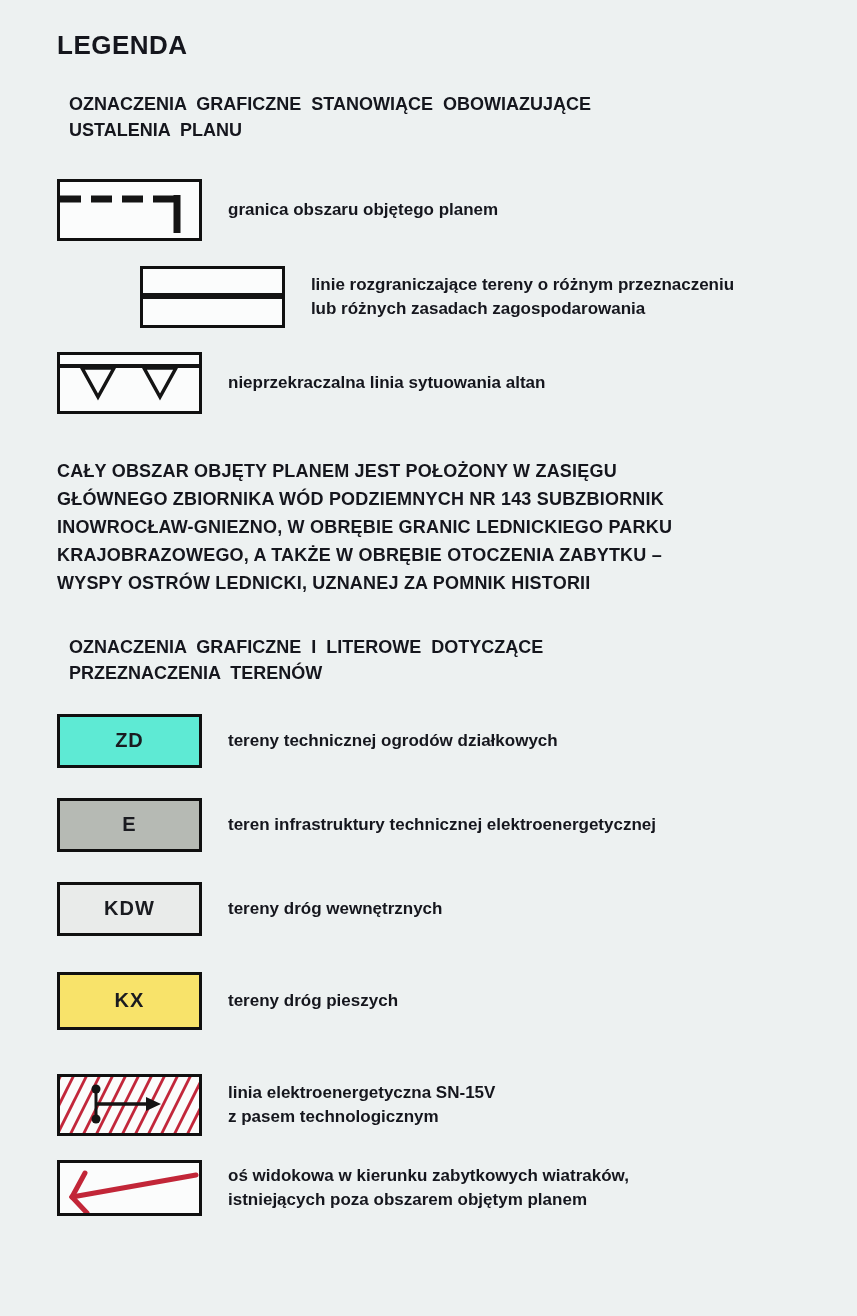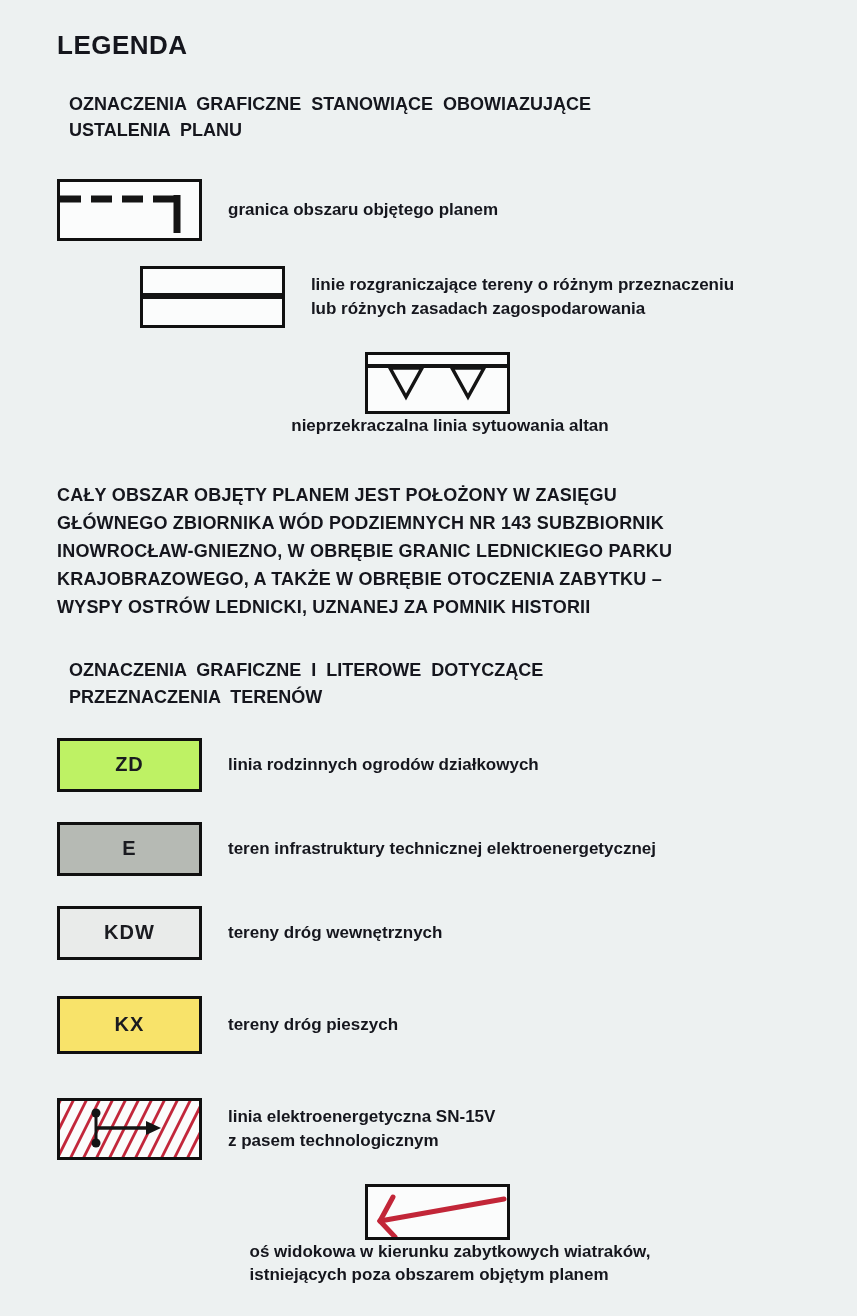--- a/index.html
+++ b/index.html
@@ -52,21 +52,21 @@
   .item-label {
     margin-left:26px;
     font-size:17px; font-weight:bold;
     line-height:1.4;
     white-space:pre-line;
   }
   .mt36 { margin-top:36px; }
   .mt28 { margin-top:28px; }
   .mt30 { margin-top:30px; }
   .mt25 { margin-top:25px;justify-content:center; }
-  .mt24 { margin-top:24px;flex-direction:column; }
+  .mt24 { margin-top:24px; }
   .mt44 { margin-top:44px; }
   .notice {
     margin:44px 0 0 0;
     font-size:18px; font-weight:bold;
     line-height:1.55;
     letter-spacing:0.2px;
     white-space:pre-line;
   }
 </style>
 </head>
@@ -113,24 +113,24 @@
   <p class="notice">CAŁY OBSZAR OBJĘTY PLANEM JEST POŁOŻONY W ZASIĘGU
 GŁÓWNEGO ZBIORNIKA WÓD PODZIEMNYCH NR 143 SUBZBIORNIK
 INOWROCŁAW-GNIEZNO, W OBRĘBIE GRANIC LEDNICKIEGO PARKU
 KRAJOBRAZOWEGO, A TAKŻE W OBRĘBIE OTOCZENIA ZABYTKU –
 WYSPY OSTRÓW LEDNICKI, UZNANEJ ZA POMNIK HISTORII</p>
 
   <h2 class="heading h2">OZNACZENIA GRAFICZNE I LITEROWE DOTYCZĄCE
 PRZEZNACZENIA TERENÓW</h2>
 
   <div class="legend-item mt28">
-    <div class="code-box" style="background-color: #bef264;">
+    <div class="code-box" style="background-color: #5eead4;">
       <span>ZD</span>
     </div>
-    <div class="item-label">linia rodzinnych ogrodów działkowych</div>
+    <div class="item-label">tereny technicznej ogrodów działkowych</div>
   </div>
 
   <div class="legend-item mt30">
     <div class="code-box" style="background-color: rgb(182, 186, 180);">
       <span>E</span>
     </div>
     <div class="item-label">teren infrastruktury technicznej elektroenergetycznej</div>
   </div>
 
   <div class="legend-item mt30">

